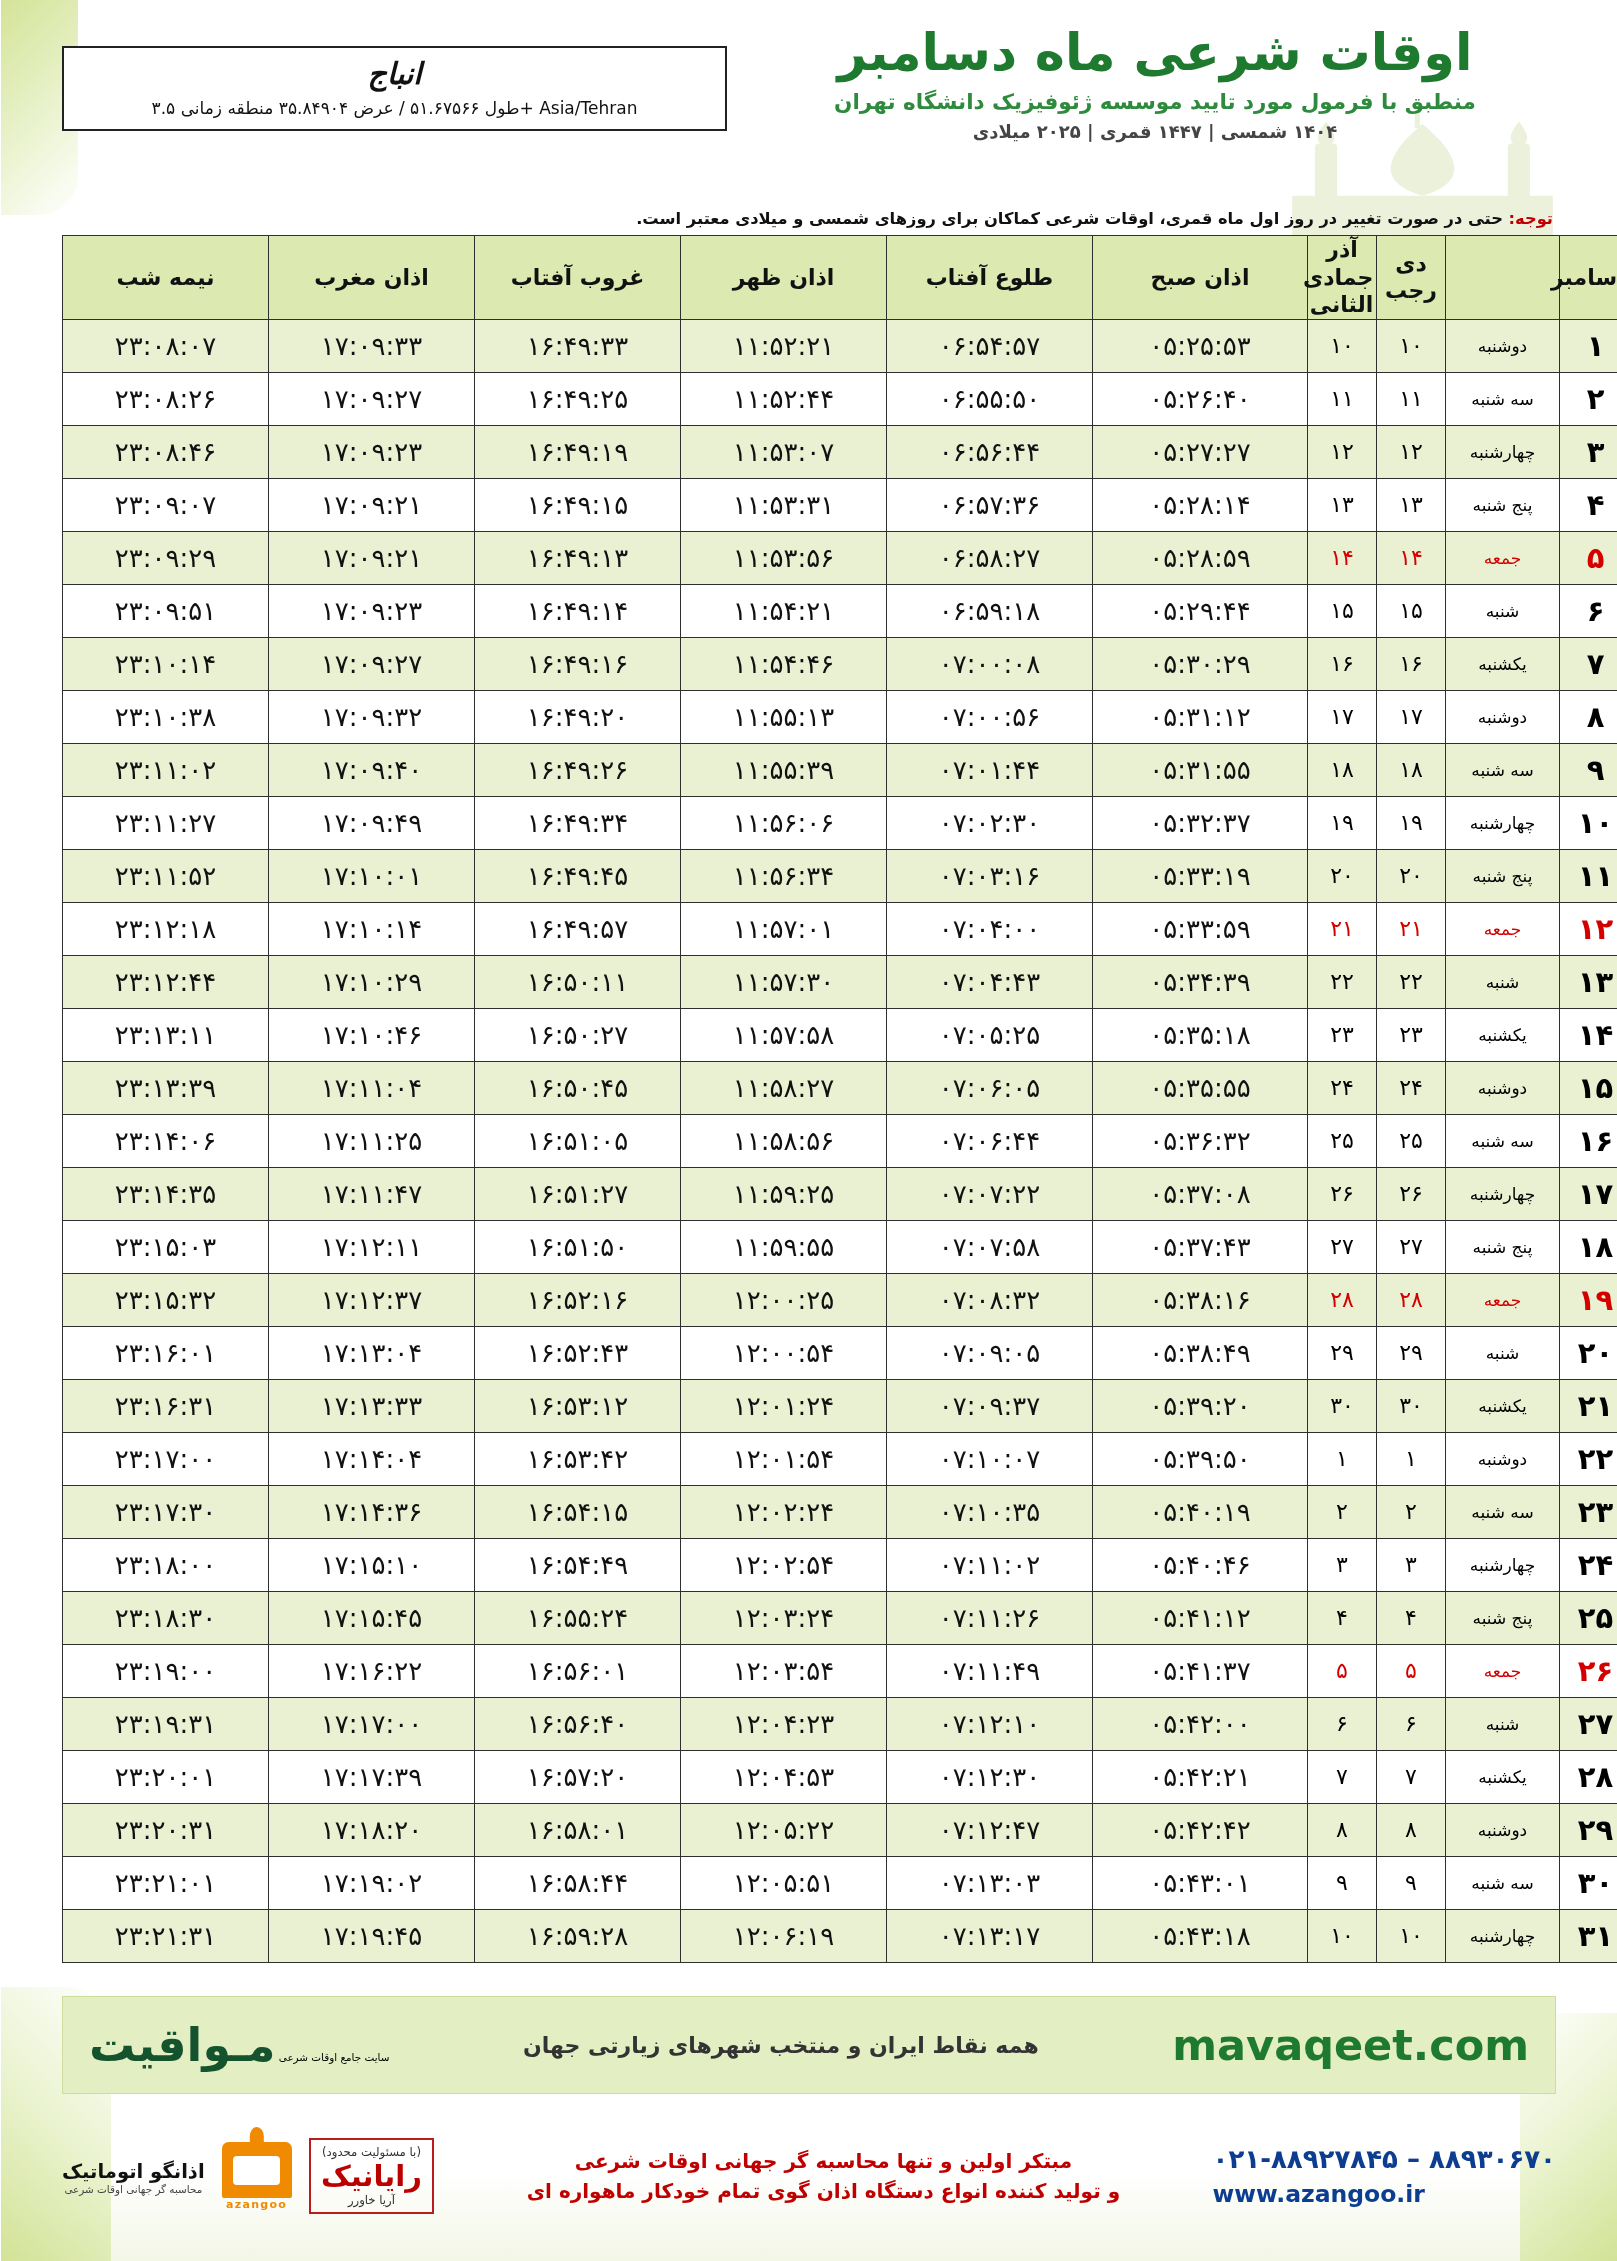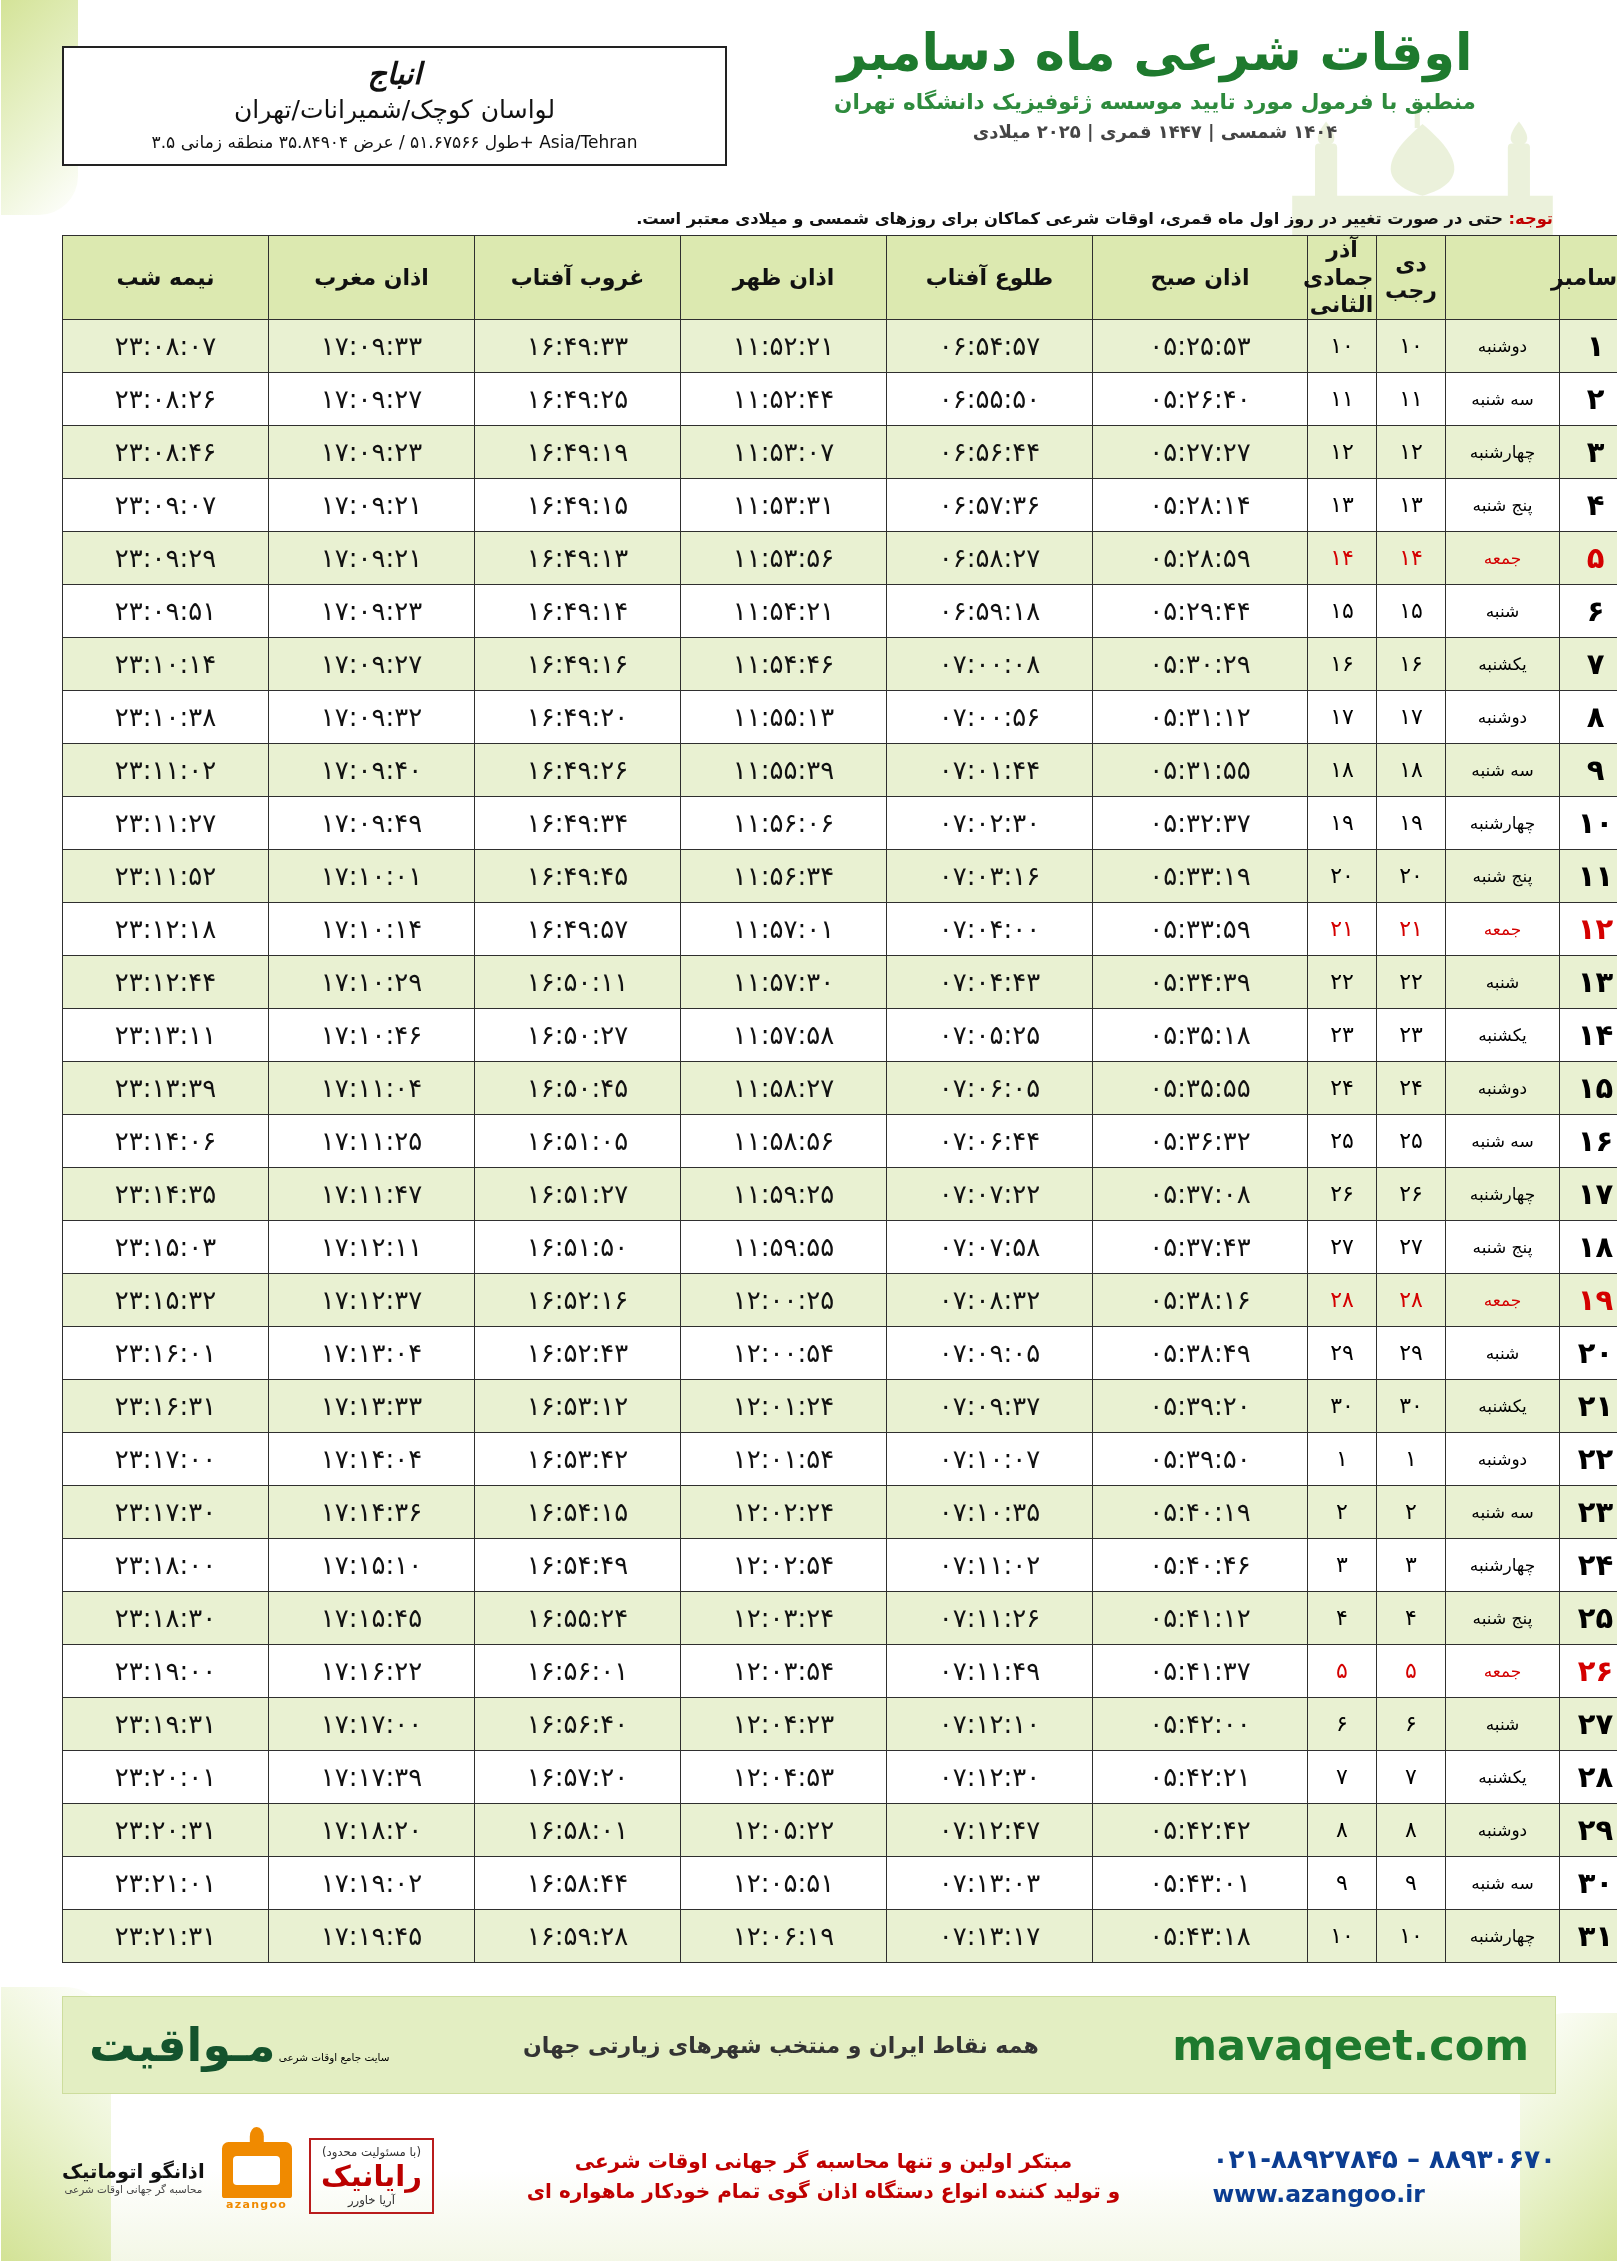--- a/index.html
+++ b/index.html
@@ -159,21 +159,20 @@
 </svg>
 
 <div class="header">
   <div class="title-main">اوقات شرعی ماه دسامبر</div>
   <div class="title-sub">منطبق با فرمول مورد تایید موسسه ژئوفیزیک دانشگاه تهران</div>
   <div class="title-sub2">۱۴۰۴ شمسی | ۱۴۴۷ قمری | ۲۰۲۵ میلادی</div>
 </div>
 
 <div class="loc-box">
   <div class="loc-title">انباج</div>
-  <div class="loc-sub">لواسان کوچک/شمیرانات/تهران</div>
   <div class="loc-geo">طول ۵۱.۶۷۵۶۶ / عرض ۳۵.۸۴۹۰۴ منطقه زمانی ۳.۵+ Asia/Tehran</div>
 </div>
 
 <div class="note">
   <b>توجه:</b>
   <span>حتی در صورت تغییر در روز اول ماه قمری، اوقات شرعی کماکان برای روزهای شمسی و میلادی معتبر است.</span>
 </div>
 
 <table class="times">
   <colgroup>

